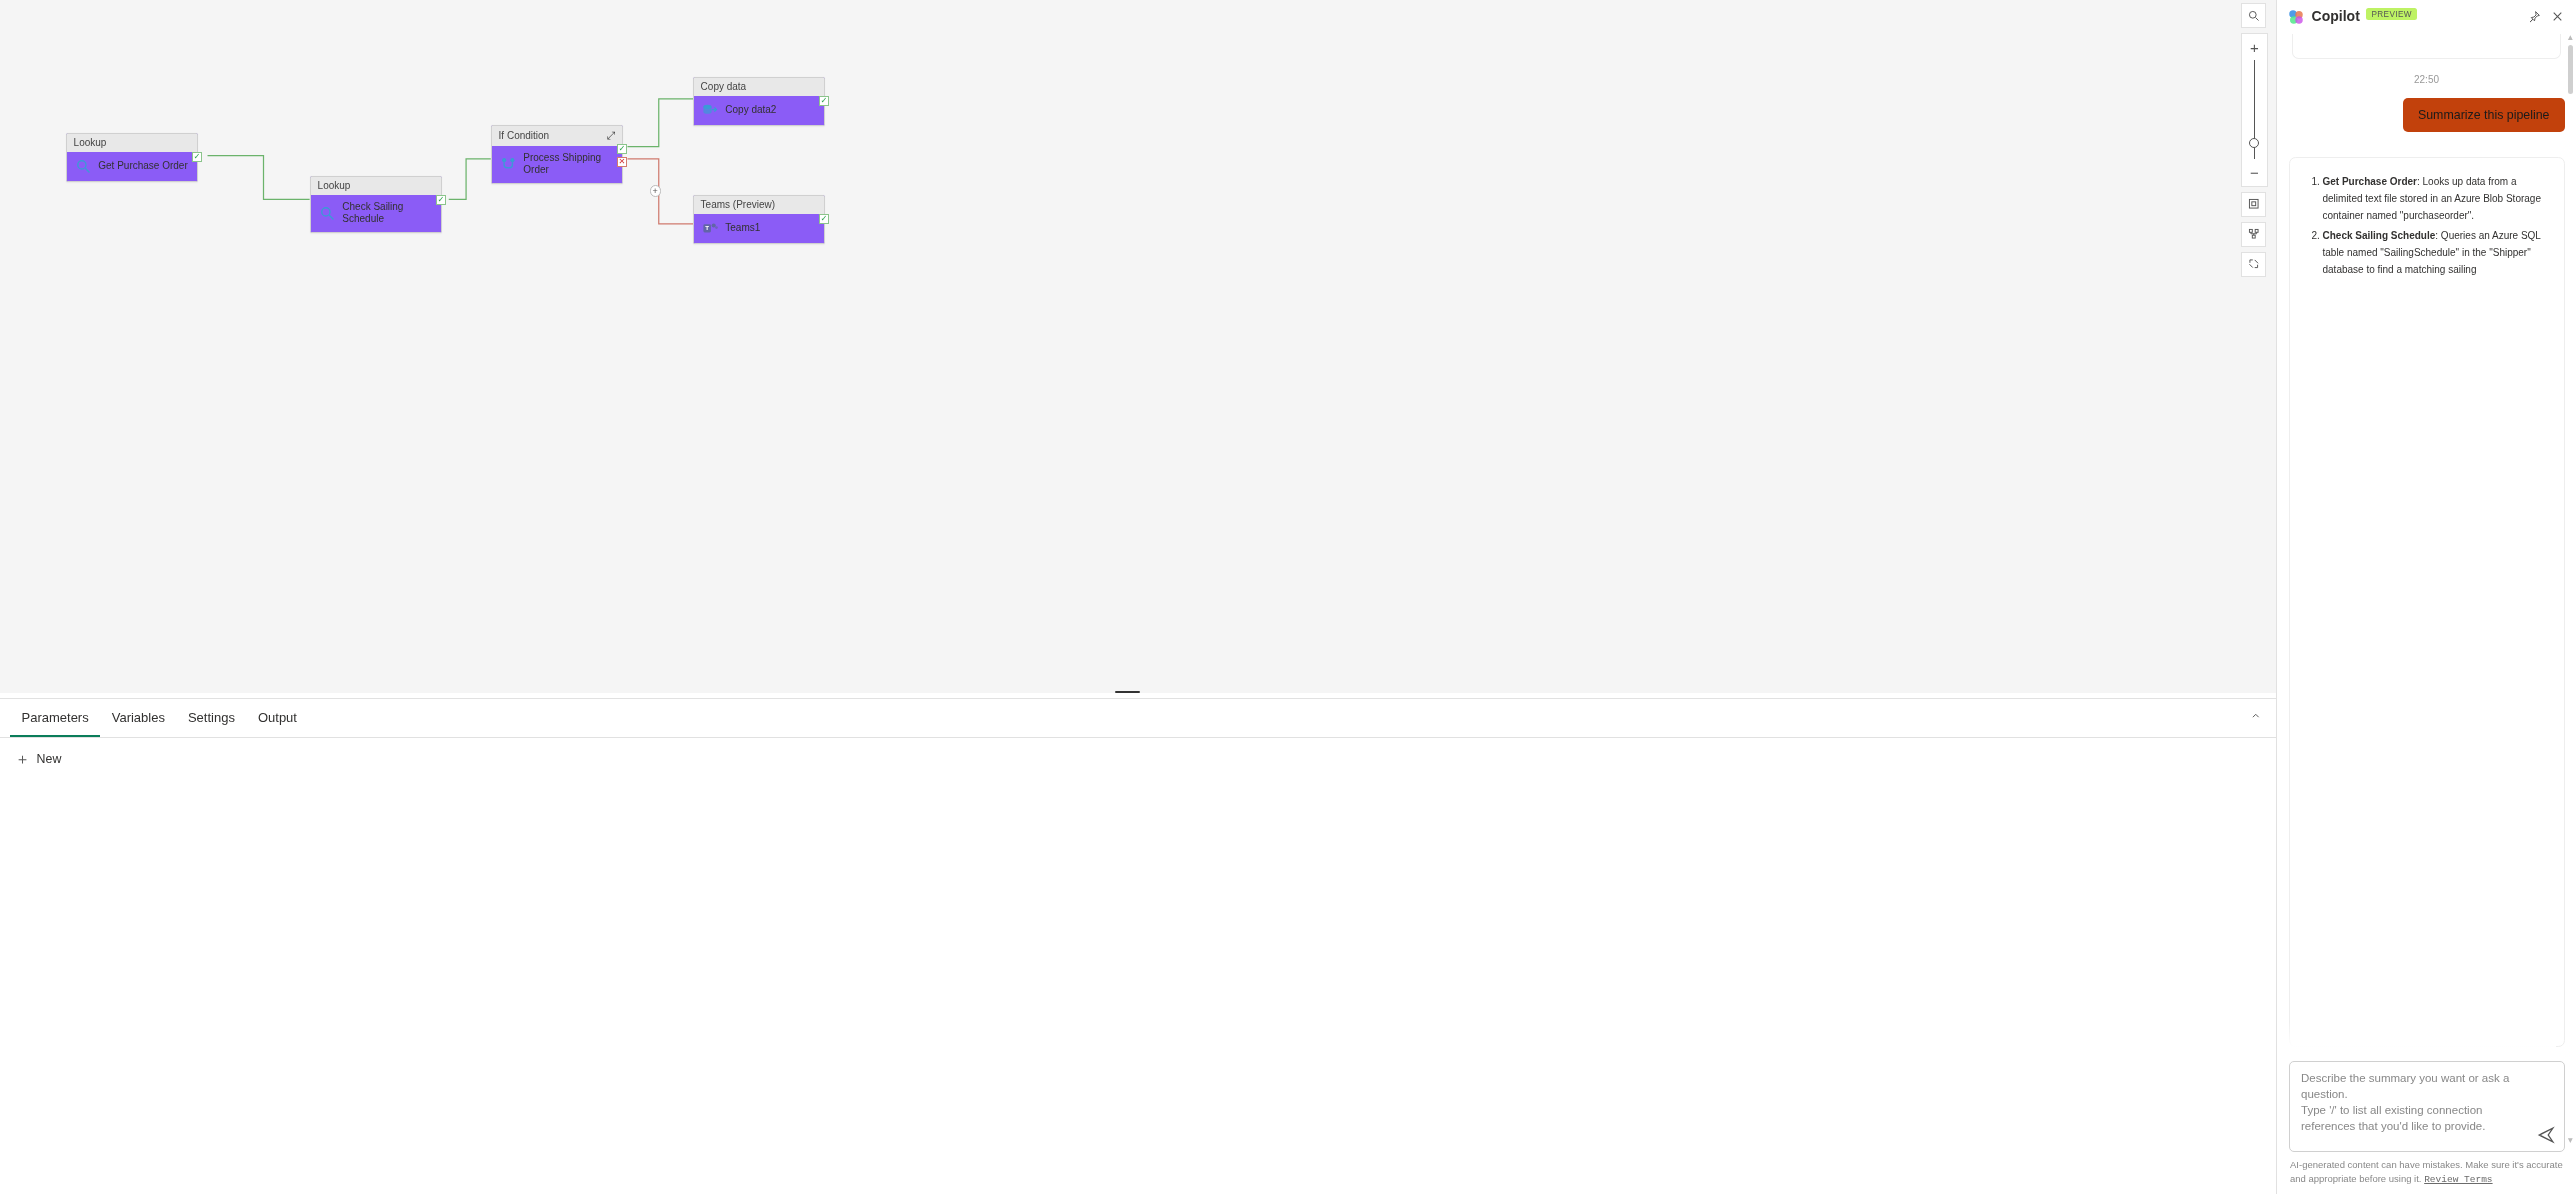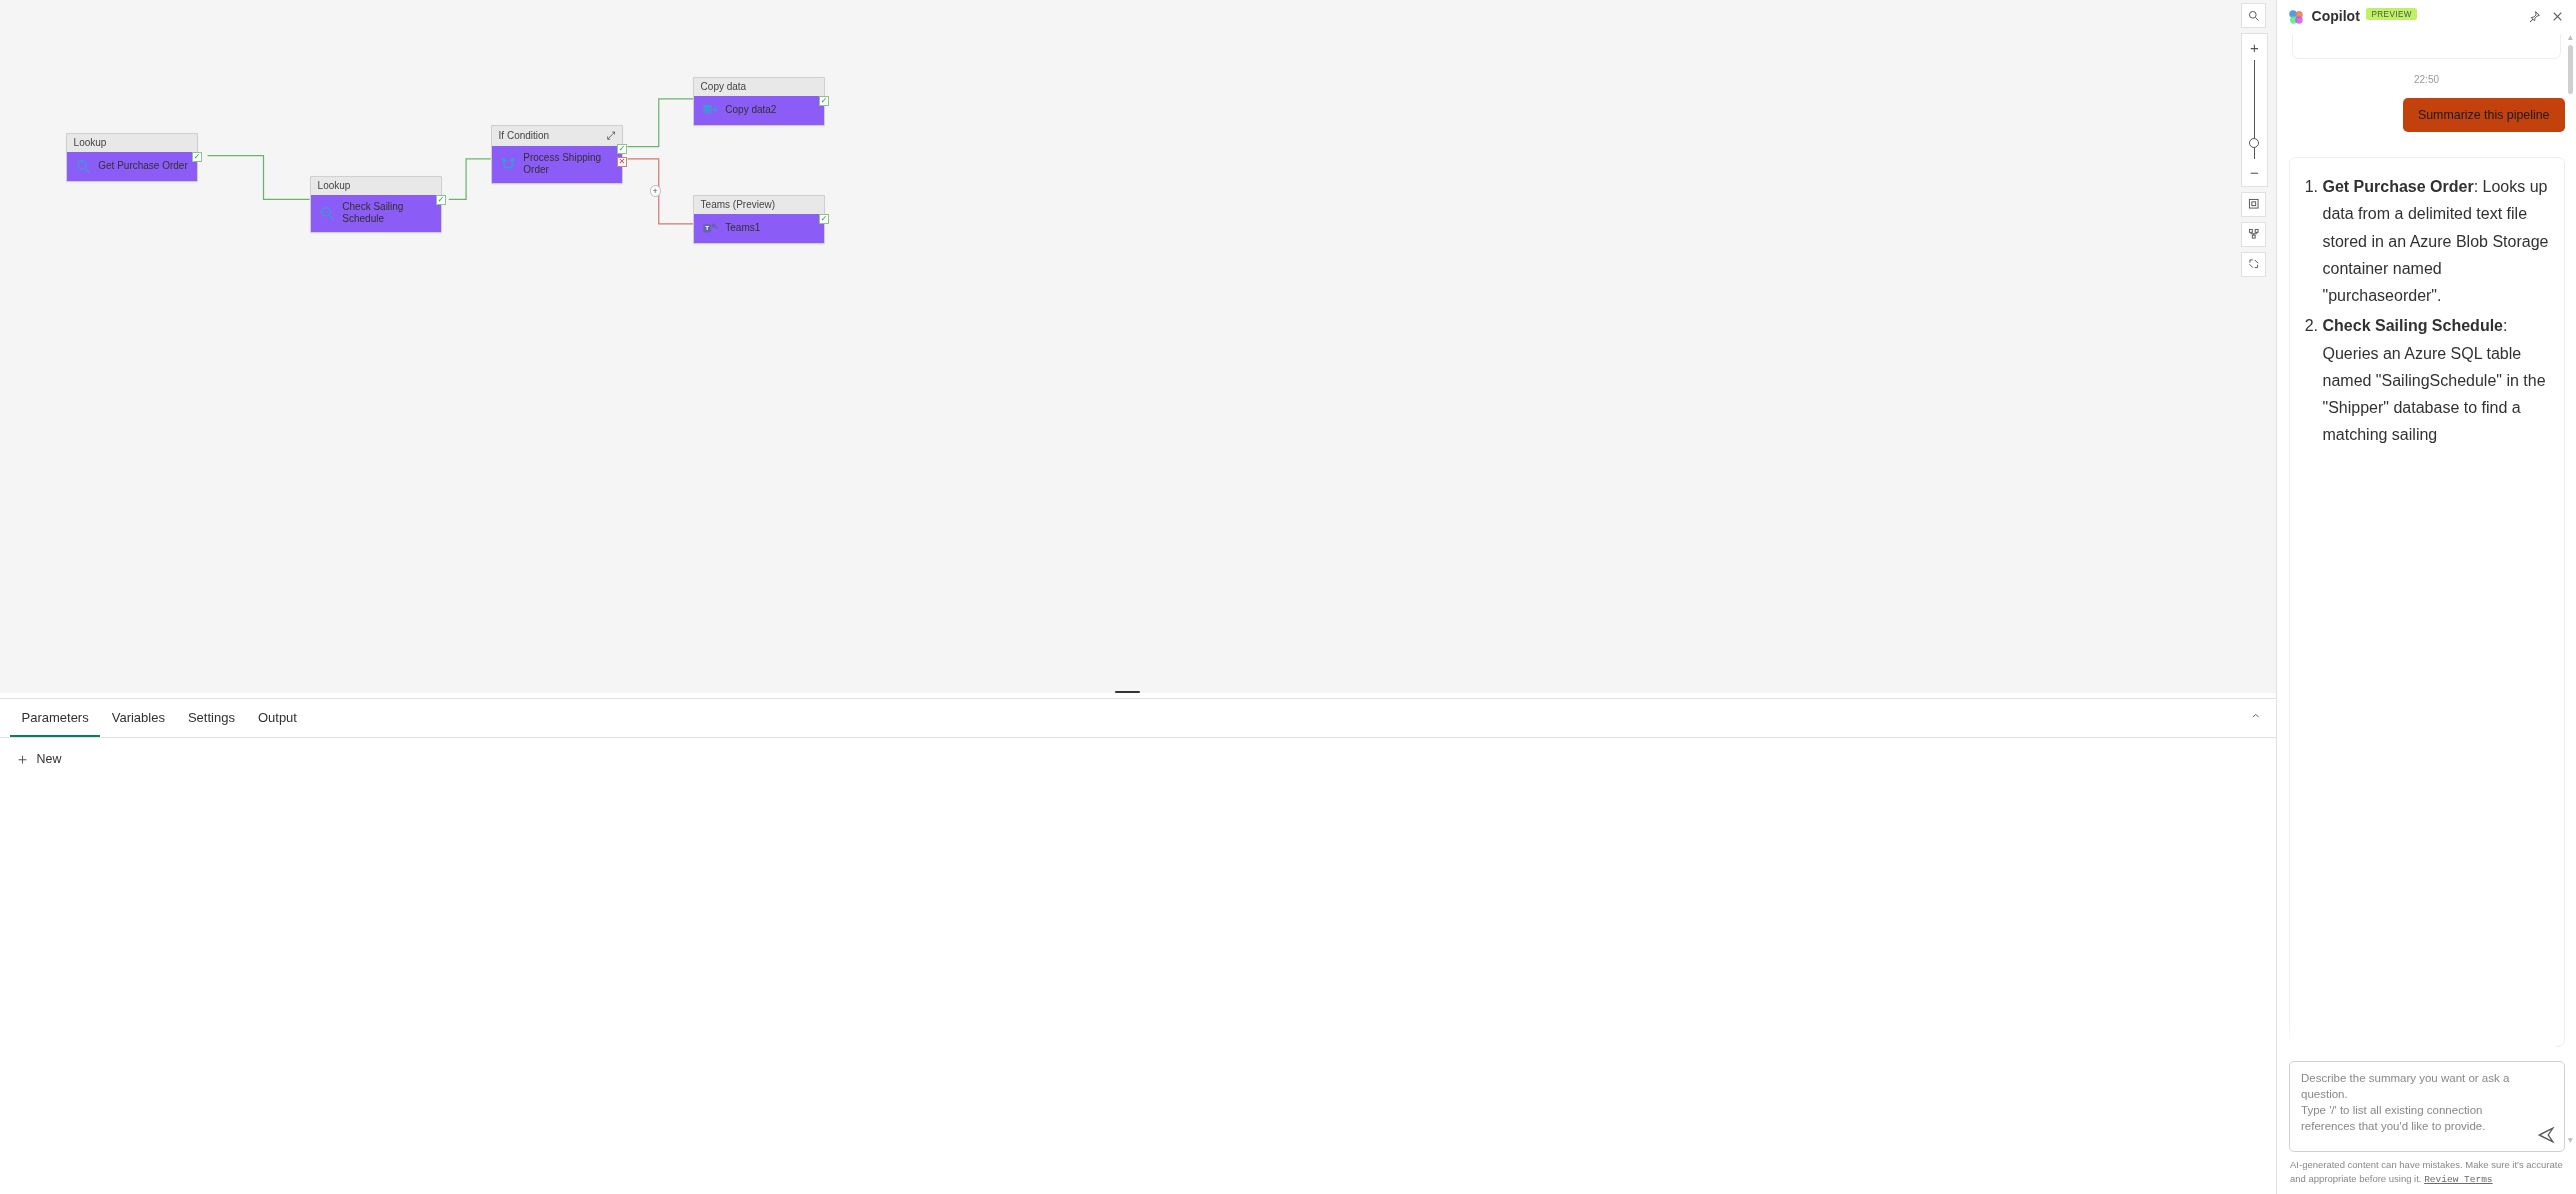--- a/index.html
+++ b/index.html
@@ -54,21 +54,21 @@
   .cp-logo { width:18px; height:18px; }
   .cp-title { font-size:14px; font-weight:600; }
   .cp-badge { font-size:8.2px; background:#bef264; border-radius:2.5px; padding:1.6px 5px; color:#555; letter-spacing:0.4px; }
   .cp-head .spacer { flex:1; }
   .cp-head .hicon { width:16.5px; height:16.5px; cursor:pointer; color:#555; display:flex; align-items:center; justify-content:center; }
 
   .cp-chat { flex:1 1 auto; overflow:hidden; padding: 0 11.5px 3.3px 11.5px; position:relative; display:flex; flex-direction:column; }
   .cp-prev-frag { height:25px; border:0.8px solid #eee; border-top:none; border-radius:0 0 6.6px 6.6px; margin:0 3.3px 8.2px; }
   .cp-time { text-align:center; color:#999; font-size:10px; margin:6.6px 0 13px; }
   .cp-user { align-self:flex-end; background:#c2410c; color:#1b1b1b; border-radius:5px; padding:10px 15px; font-size:12.4px; max-width:88%; margin-bottom:25px; }
-  .cp-answer { border:0.8px solid #eee; border-radius:6.6px; padding:15px 15px 6.6px; font-size:16px; line-height:1.7; overflow:hidden; flex:1; }
+  .cp-answer { border:0.8px solid #eee; border-radius:6.6px; padding:15px 15px 6.6px; font-size:10px; line-height:1.7; overflow:hidden; flex:1; }
   .cp-answer ol { padding-left:18px; }
   .cp-answer li { margin-bottom:3.3px; }
   .cp-answer b { font-weight:700; }
   .cp-fade { position:absolute; left:11.5px; right:20px; bottom:3.3px; height:25px; background:linear-gradient(to bottom, rgba(255,255,255,0), #fff); pointer-events:none; }
 
   .cp-input { margin:10px 11.5px 5px; border:0.8px solid #d0d0d0; border-radius:5px; padding:8.2px 33px 8.2px 11.5px; position:relative; min-height:91px; }
   .cp-input .ph { color:#888; font-size:11.5px; line-height:1.4; white-space:pre-line; }
   .cp-input .send { position:absolute; right:8.2px; bottom:6.6px; width:18px; height:18px; cursor:pointer; color:#555; }
   .cp-foot { font-size:9.5px; color:#888; padding:1.6px 13px 8.2px; line-height:1.4; }
   .cp-foot a { color:#6b6b6b; text-decoration:underline; cursor:pointer;font-family:Liberation Mono, monospace; }

